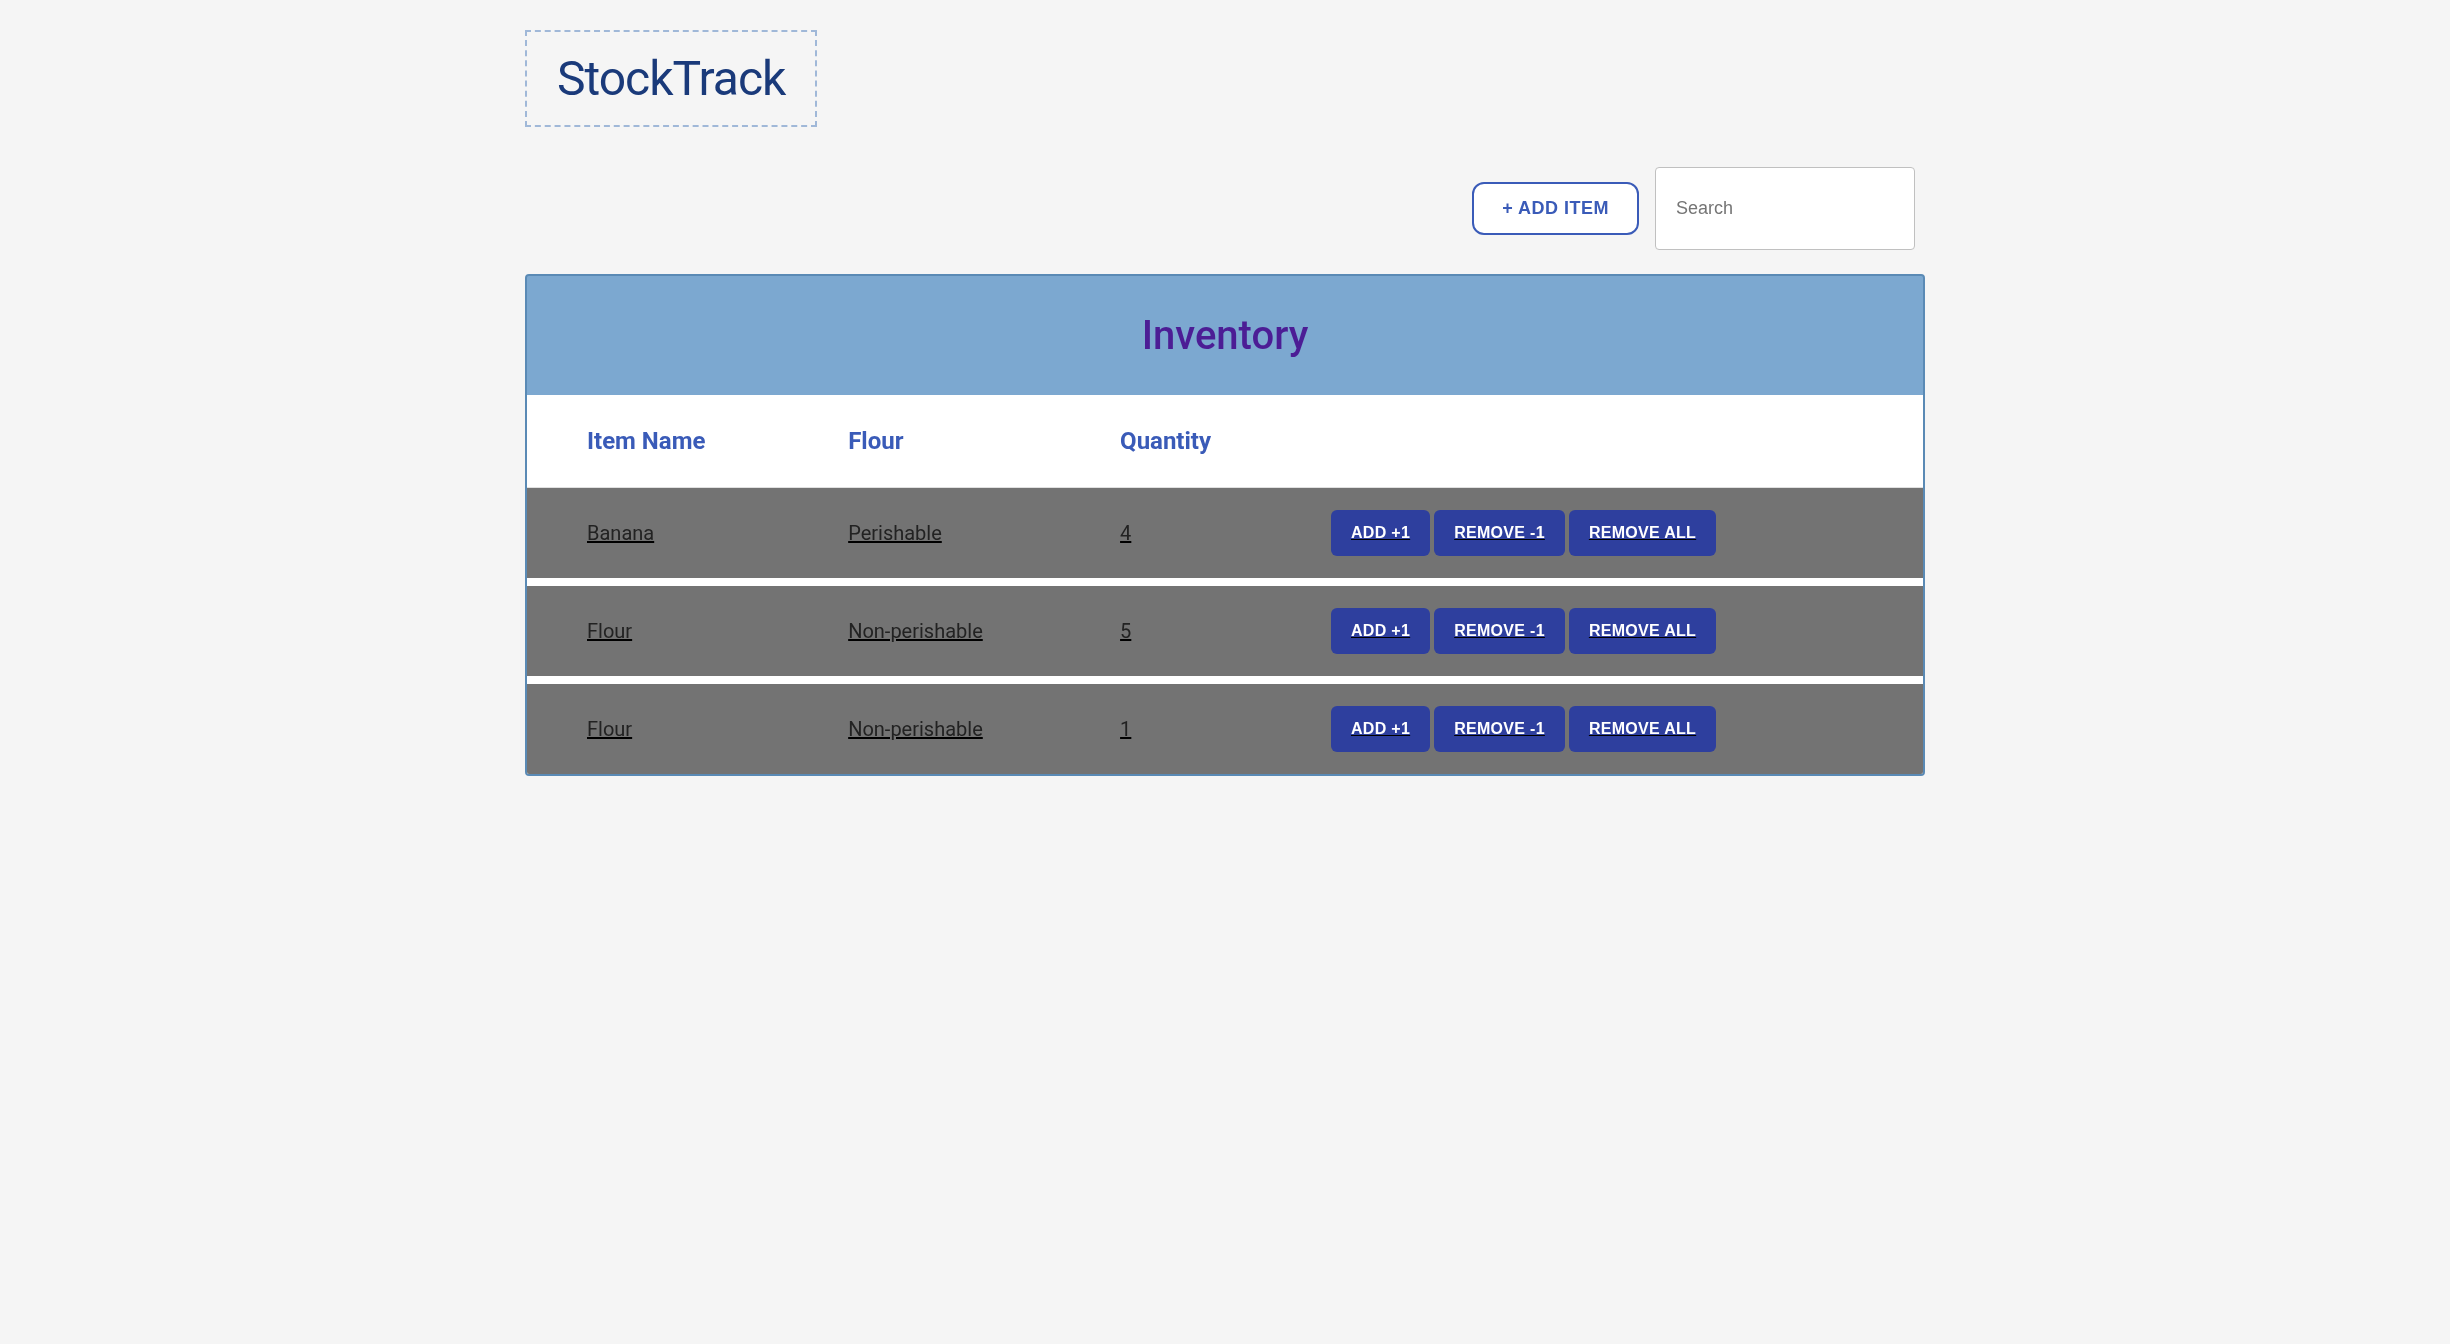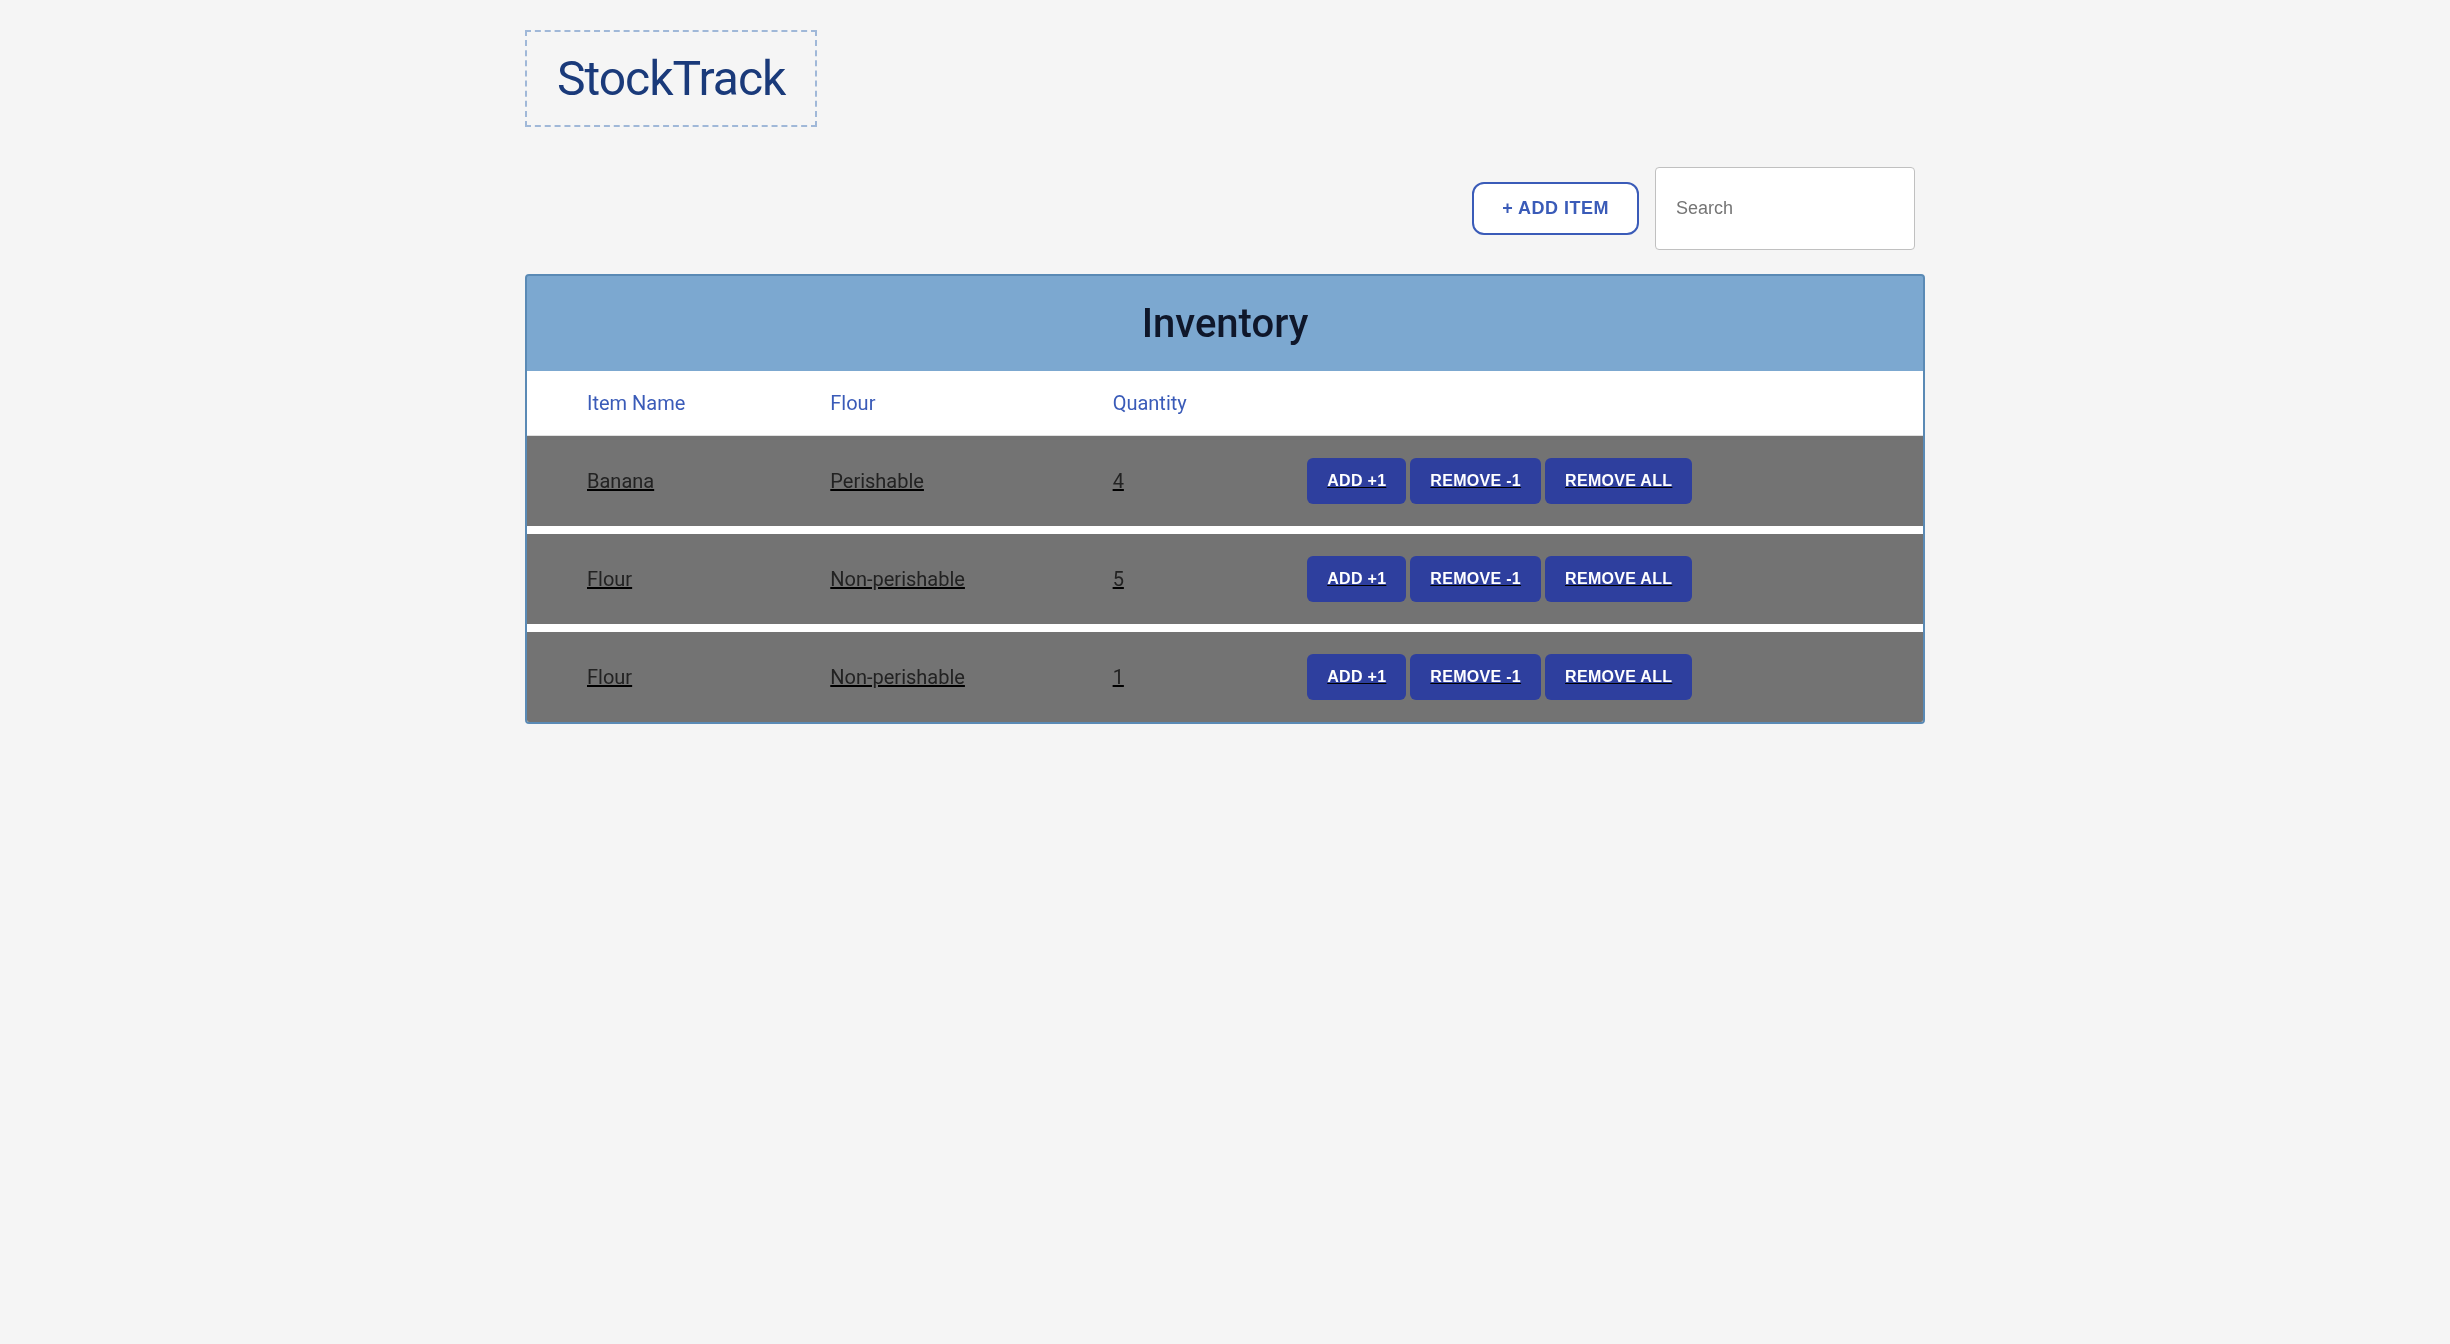--- a/index.html
+++ b/index.html
@@ -78,22 +78,22 @@
       background: #6f9bc5;
       border: 2px solid #5a8ab5;
       border-radius: 4px;
       overflow: hidden;
     }
 
     .inventory-title {
       text-align: center;
       font-size: 40px;
       font-weight: 500;
-      color: #0f172a;
-      padding: 24px;
+      color: #4c1d95;
+      padding: 36px;
       background: #7ca8d0;
     }
 
     .table-wrapper {
       background: white;
       overflow-x: auto;
       overflow-y: auto;
       max-height: 550px;
     }
 
@@ -101,24 +101,24 @@
       width: 100%;
       border-collapse: collapse;
     }
 
     thead tr {
       background: white;
       border-bottom: 1px solid #e0e0e0;
     }
 
     thead th {
-      padding: 20px 30px;
+      padding: 32px 30px;
       text-align: left;
-      font-size: 20px;
-      font-weight: 400;
+      font-size: 24px;
+      font-weight: 700;
       color: #3a5bb8;
     }
 
     thead th:nth-child(1) {
       padding-left: 60px;
     }
 
     tbody tr {
       background: #737373;
       border-bottom: 8px solid white;

